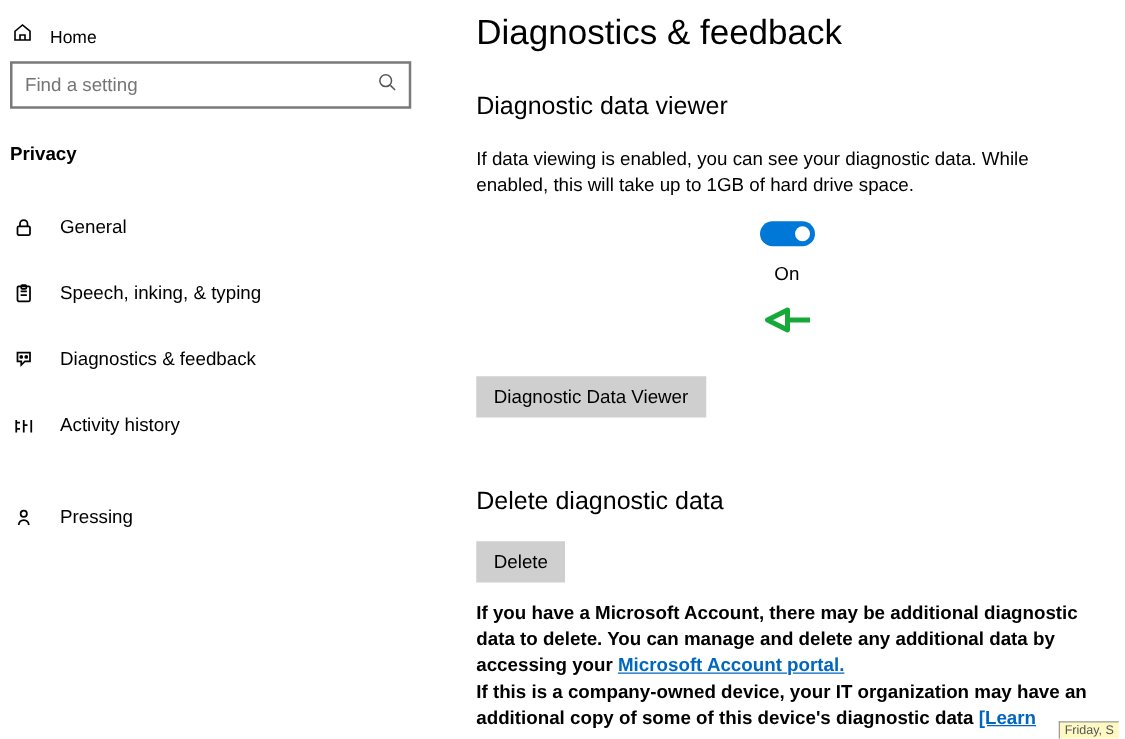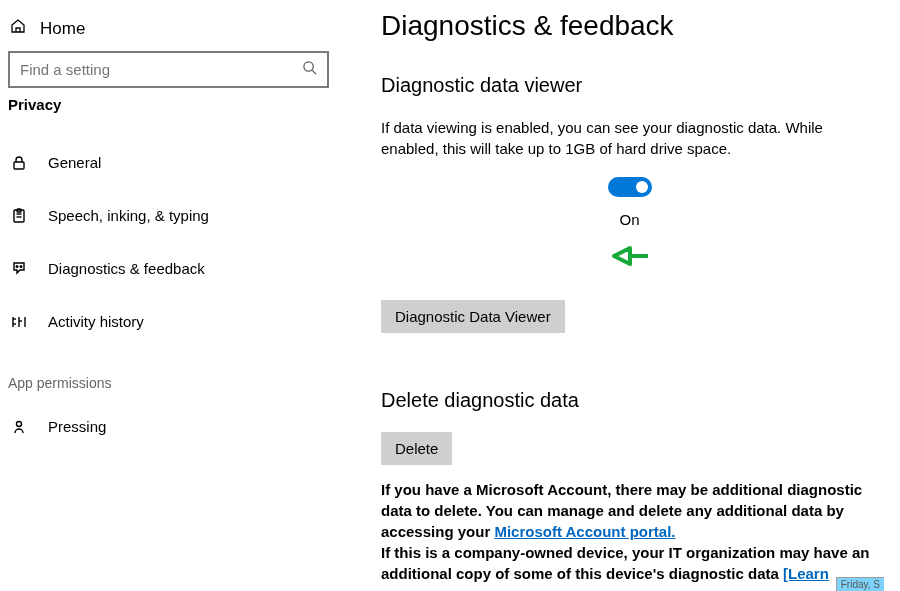--- a/index.html
+++ b/index.html
@@ -12,33 +12,33 @@
       overflow: hidden;
       display: flex;
     }
     .sidebar {
       width: 335px;
       padding: 14px 6px 0 8px;
       flex-shrink: 0;
     }
     .home-row {
       display: flex;
-      align-items: center;
+      align-items: flex-end;
       gap: 14px;
       padding: 4px 2px 12px 2px;
-      font-size: 17px;
+      font-size: 14px;
       cursor: pointer;
     }
     .icon-home svg { width:16px; height:16px; }
     .search-wrap {
       border: 2px solid #7a7a7a;
       display: flex;
       align-items: center;
       padding: 7px 10px;
-      margin-bottom: 8px;
+      margin-bottom: 28px;
       background: #fff;
       max-width: 324px;
       gap: 33px;
     }
     .search-wrap input {
       border: none;
       outline: none;
       flex: 1;
       font-size: 15px;
       font-family: inherit;
@@ -117,28 +117,28 @@
       padding: 8px 14px;
       font-size: 15px;
       font-family: inherit;
       cursor: pointer;
     }
     .spacer-lg { height: 56px; }
     .link { color: #0067c0; text-decoration: underline; cursor: pointer; }
     .footer-badge {
       position: absolute;
       bottom: 0;
-      right: 16px;
+      right: 5px;
       border: 1px solid #9c9c9c;
       border-bottom: none;
       border-right: none;
       font-size: 10px;
       padding: 1px 4px;
       color: #555;
-      background:#7dd3fc;
+      background:#fef9c3;
     }
   </style>
 </head>
 <body>
 
 <div class="sidebar">
   <div class="home-row">
     <span class="icon-home">
       <svg viewBox="0 0 16 16">
           <path d="M2 7 L8 2 L14 7 V14 H2 Z M6 14 V10 H10 V14" fill="none" stroke="#000" stroke-width="1.3"></path>
@@ -202,21 +202,20 @@
           <line x1="2" y1="5" x2="5" y2="5"></line>
           <line x1="8" y1="7" x2="11" y2="7"></line>
           <line x1="2" y1="10" x2="5" y2="10"></line>
         </svg>
     </span>
     <span>Activity history</span>
   </div>
 
   <div class="divider"></div>
 
-  <div class="group-label">App permissions</div>
 
   <div class="nav-item">
     <span class="ic">
       <svg viewBox="0 0 16 16">
           <circle cx="8" cy="5" r="2.5"></circle>
           <path d="M4 14 a4 4 0 0 1 8 0"></path>
         </svg>
     </span>
     <span>Pressing</span>
   </div>

